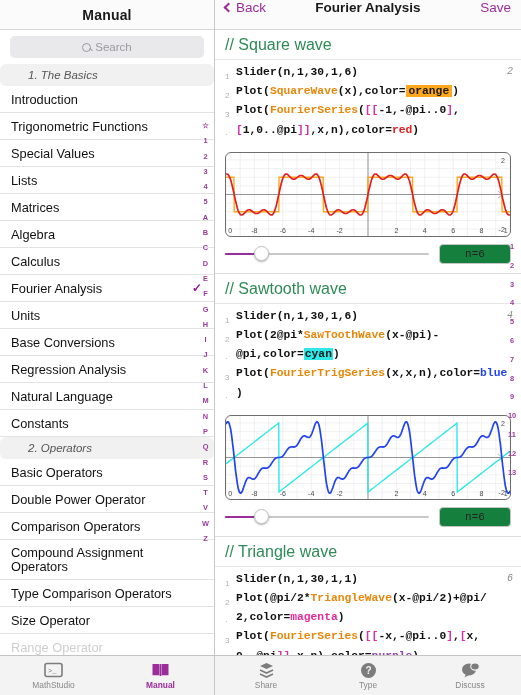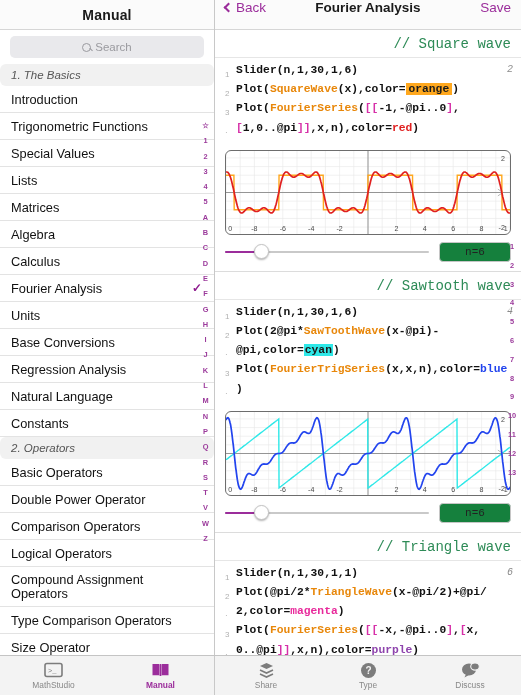--- a/index.html
+++ b/index.html
@@ -22,21 +22,21 @@
   .search-box { height:22px; background:#e9e9ec; border-radius:5px; display:flex;
                 align-items:center; justify-content:center; gap:4px; }
   .search-box .mag { width:9px; height:9px; border:1.3px solid #9a9a9f; border-radius:50%;
                      position:relative; display:inline-block; }
   .search-box .mag:after { content:""; position:absolute; width:4px; height:1.3px;
                            background:#9a9a9f; transform:rotate(45deg); right:-3px; bottom:0px; }
   .search-box .ph { font-size:11.5px; color:#9a9a9f; }
 
   .list { flex:1; overflow:hidden; position:relative; }
   .sec-head { height:22px; background:#f1f1f1; display:flex; align-items:center;
-              padding-left:11px; font-size:11.5px; font-style:italic; color:#555;border-radius:6px; }
+              padding-left:28px; font-size:11.5px; font-style:italic; color:#555;border-radius:6px; }
   .row { height:27px; display:flex; align-items:center; padding:0 12px 0 11px;
          font-size:12.8px; color:#111; border-bottom:1px solid #e3e3e3;
          justify-content:space-between; }
   .row.tall { height:40px; line-height:14px; }
   .row .lbl { display:block; }
   .row .chk { color:#8e1a8e; font-size:12px; font-weight:bold; }
   .row.faded { color:#cfcfcf; border-bottom:none; }
 
   
   .index { position:absolute; right:0px; top:118px; width:17px;
@@ -51,22 +51,22 @@
   .back { display:flex; align-items:center; gap:3px; color:#9b2d9b; font-size:13.5px; cursor:pointer; }
   .chev { width:7px; height:7px; border-left:2px solid #9b2d9b; border-bottom:2px solid #9b2d9b;
           transform:rotate(45deg); display:inline-block; margin-right:1px; }
   .r-title { position:absolute; left:0; right:0; text-align:center; font-size:13.5px;
              font-weight:bold; color:#1a1a1a; pointer-events:none; }
   .save { margin-left:auto; color:#9b2d9b; font-size:13.5px; cursor:pointer; z-index:2; }
 
   .content { flex:1; overflow:hidden; position:relative; background:#fff; }
 
   .cell { border-bottom:1px solid #dcdcdc; padding:0 0 0 0; position:relative; }
-  .comment { font-family:Liberation Mono, monospace; font-size:14px; color:#2e8b57;
-             padding:6px 10px 5px 10px; border-bottom:1px solid #e6e6e6;text-align:right; }
+  .comment { font-family:Liberation Sans, sans-serif; font-size:16px; color:#2e8b57;
+             padding:6px 10px 5px 10px; border-bottom:1px solid #e6e6e6; }
   .code { font-family:"Liberation Mono", monospace; font-size:11.3px; line-height:15.2px;
           padding:5px 10px 6px 10px; position:relative; color:#111; }
   .cl { display:flex; }
   .ln { width:11px; flex:0 0 11px; color:#b0b0b0; font-size:8px; text-align:left;
         padding-top:4px; font-family:"Liberation Sans",sans-serif; }
   .ctext { flex:1; white-space:pre-wrap; word-break:break-all;font-weight:bold; }
   .cellnum { position:absolute; right:8px; top:4px; font-size:10px; font-style:italic; color:#8a8a8a; }
 
   
   .fn    { color:#e8870a; }
@@ -172,23 +172,20 @@
         </div>
         <div class="sec-head">2. Operators</div>
         <div class="row">
           <span class="lbl">Basic Operators</span>
         </div>
         <div class="row">
           <span class="lbl">Double Power Operator</span>
         </div>
         <div class="row">
           <span class="lbl">Comparison Operators</span>
-        </div>
-        <div class="row">
-          <span class="lbl">Logical Operators</span>
         </div>
         <div class="row tall">
           <span class="lbl">Compound Assignment Operators</span>
         </div>
         <div class="row">
           <span class="lbl">Type Comparison Operators</span>
         </div>
         <div class="row">
           <span class="lbl">Size Operator</span>
         </div>

